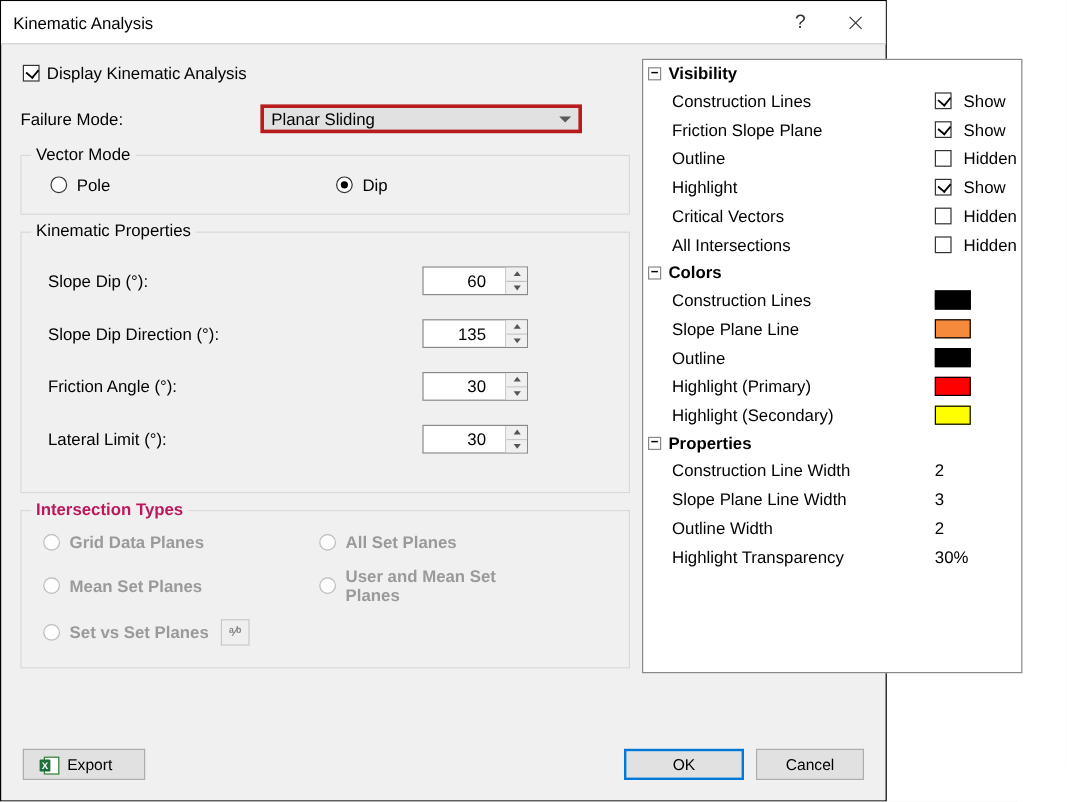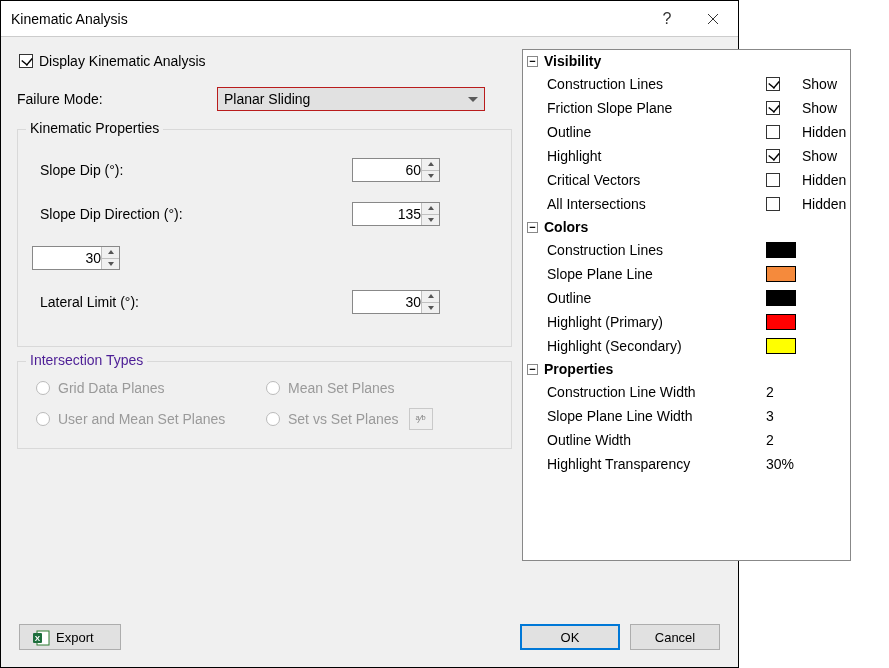--- a/index.html
+++ b/index.html
@@ -87,21 +87,21 @@
     display: flex;
     align-items: center;
     margin: 4px 0 14px 0;
     font-size: 14px;
   }
   .formrow .lbl { flex: 0 0 200px; }
   .select {
     flex: 1;
     max-width: 268px;
     height: 24px;
-    border: 1px solid #b91c1c;
+    border: 3px solid #b91c1c;
     background: #e1e1e1;
     display: flex;
     align-items: center;
     padding: 0 6px;
     position: relative;
     margin-right: 6px;
   }
   .select .chev {
     margin-left: auto;
     width: 0; height: 0;
@@ -117,21 +117,21 @@
     position: relative;
   }
   .fieldset > .legend {
     position: absolute;
     top: -10px;
     left: 8px;
     background: #f0f0f0;
     padding: 0 4px;
     font-size: 14px;
   }
-  .fieldset.disabled .legend { color: #4c1d95; }
+  .fieldset.disabled .legend { color: #be185d; font-weight: bold; }
 
   .radio-row {
     display: flex;
     align-items: center;
     gap: 8px;
     margin: 8px 0 4px 10px;
   }
   .radio-row.wide { justify-content: flex-start; }
   .radio {
     width: 14px; height: 14px;
@@ -166,21 +166,21 @@
     height: 24px;
     display: flex;
     border: 1px solid #888;
     background: #fff;
   }
   .spin .val {
     flex: 1;
     display: flex;
     align-items: center;
     justify-content: flex-end;
-    padding-right: 0;
+    padding-right: 16px;
     font-size: 14px;
   }
   .spin .spinbtns {
     width: 18px;
     border-left: 1px solid #c0c0c0;
     display: flex;
     flex-direction: column;
   }
   .spin .sb {
     flex: 1;
@@ -196,20 +196,21 @@
   .spin .tri-down {
     width:0;height:0;border-left:3px solid transparent;border-right:3px solid transparent;border-top:4px solid #555;
   }
 
   .intersect-grid {
     display: grid;
     grid-template-columns: 230px 210px;
     row-gap: 12px;
     margin: 10px 4px 6px 4px;
     align-items: center;
+    font-weight: bold;
   }
   .mini-btn {
     width: 24px; height: 22px;
     border: 1px solid #c9c9c9;
     background: #efefef;
     display: flex;
     align-items: center;
     justify-content: center;
     font-size: 11px;
     color: #888;
@@ -242,21 +243,21 @@
     flex-shrink: 0;
     background: #fff;
   }
   .pt-row {
     display: flex;
     align-items: center;
     padding: 2px 4px 2px 24px;
     height: 24px;
   }
   .pt-row .rl { flex: 0 0 196px; }
-  .pt-row .rv { flex: 1; display:flex; align-items:center; gap:22px;padding-left:23px;}
+  .pt-row .rv { flex: 1; display:flex; align-items:center; gap:10px;padding-left:23px;}
   .color-swatch {
     width: 30px; height: 16px;
     border: 1px solid #000;
   }
 
   
   .footer {
     height: 50px;
     display: flex;
     align-items: center;
@@ -320,20 +321,33 @@
       </div>
 
       <div class="formrow">
         <span class="lbl">Failure Mode:</span>
         <div class="select">
           <span>Planar Sliding</span>
           <span class="chev"></span>
         </div>
       </div>
 
+      <div class="fieldset">
+        <span class="legend">Vector Mode</span>
+        <div class="radio-row wide">
+          <div class="radio-pair">
+            <div class="radio"></div>
+            <span class="radio-label">Pole</span>
+          </div>
+          <div class="radio-pair">
+            <div class="radio selected"></div>
+            <span class="radio-label">Dip</span>
+          </div>
+        </div>
+      </div>
 
       <div class="fieldset">
         <span class="legend">Kinematic Properties</span>
 
         <div class="kin-prop-row">
           <span class="kplbl">Slope Dip (°):</span>
           <div class="spin">
             <span class="val">60</span>
             <div class="spinbtns">
                 <div class="sb">
@@ -353,20 +367,21 @@
                 <div class="sb">
                   <div class="tri-up"></div>
                 </div>
                 <div class="sb">
                   <div class="tri-down"></div>
                 </div>
               </div>
           </div>
         </div>
         <div class="kin-prop-row">
+          <span class="kplbl">Friction Angle (°):</span>
           <div class="spin">
             <span class="val">30</span>
             <div class="spinbtns">
                 <div class="sb">
                   <div class="tri-up"></div>
                 </div>
                 <div class="sb">
                   <div class="tri-down"></div>
                 </div>
               </div>
@@ -387,20 +402,24 @@
           </div>
         </div>
       </div>
 
       <div class="fieldset disabled">
         <span class="legend">Intersection Types</span>
         <div class="intersect-grid">
           <div class="radio-pair">
               <div class="radio disabled"></div>
               <span class="radio-label disabled">Grid Data Planes</span>
+            </div>
+          <div class="radio-pair">
+              <div class="radio disabled"></div>
+              <span class="radio-label disabled">All Set Planes</span>
             </div>
           <div class="radio-pair short">
               <div class="radio disabled"></div>
               <span class="radio-label disabled">Mean Set Planes</span>
             </div>
           <div class="radio-pair">
               <div class="radio disabled"></div>
               <span class="radio-label disabled">User and Mean Set Planes</span>
             </div>
           <div style="display:flex;align-items:center;">

